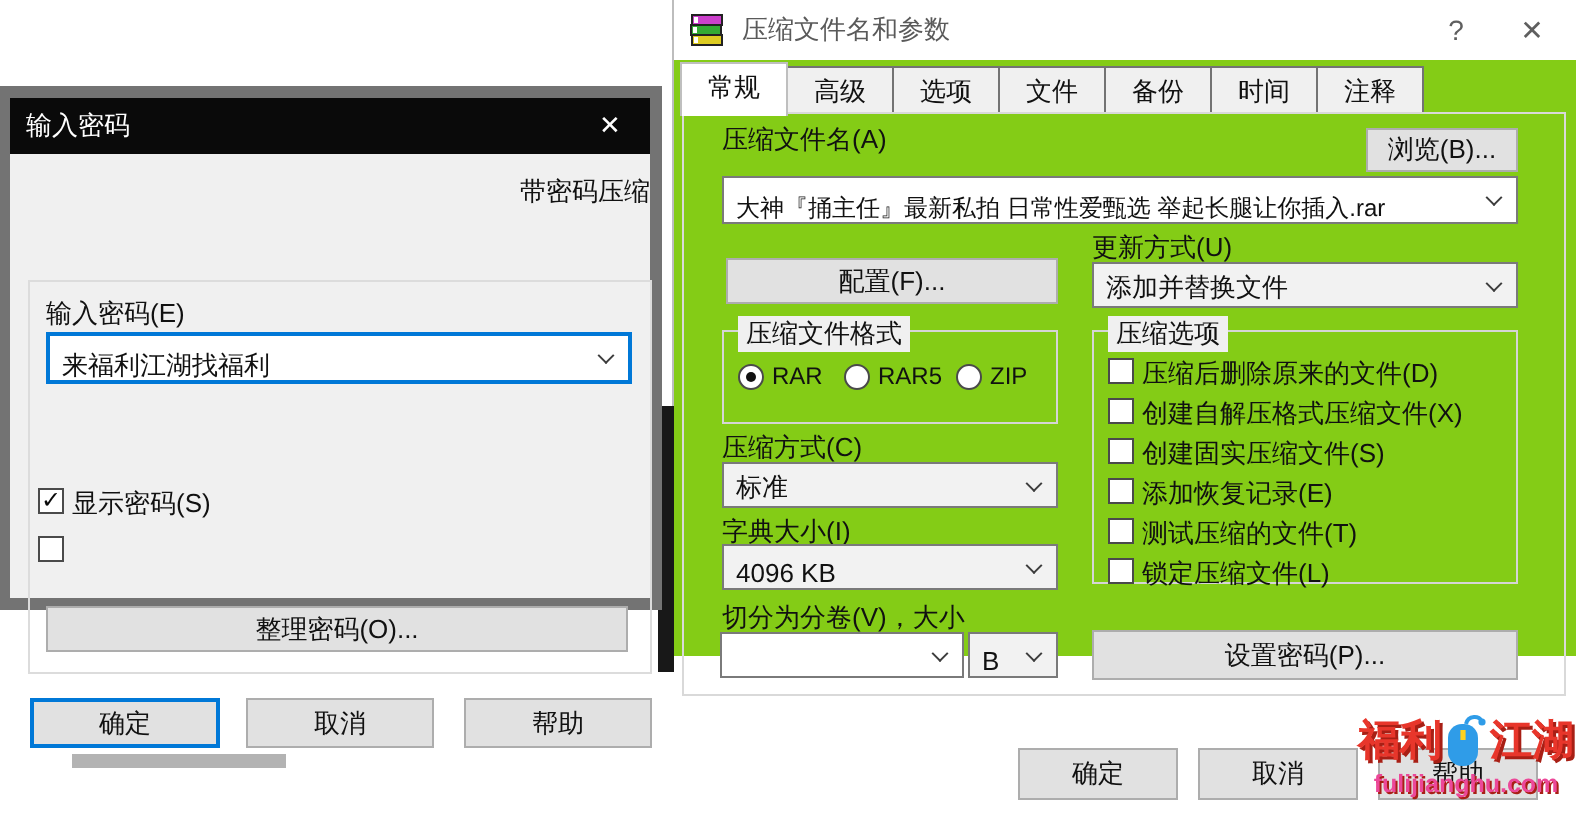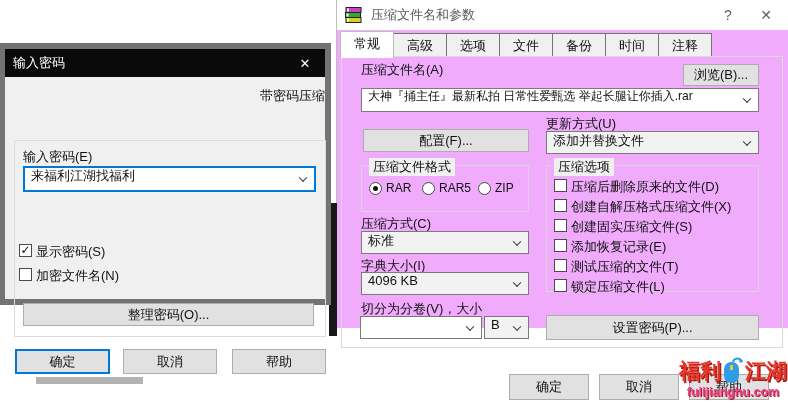--- a/index.html
+++ b/index.html
@@ -7,21 +7,21 @@
     font-family:"Liberation Sans","DejaVu Sans",sans-serif; color:#111; }
   .abs { position:absolute; }
   .lbl { position:absolute; font-size:13px; color:#111; white-space:nowrap; }
 
   
   .btn { position:absolute; background:#e1e1e1; border:1px solid #adadad;
     font-size:13px; display:flex; align-items:center; justify-content:center;
     white-space:nowrap; }
   .btn.primary { border:2px solid #0078d7; }
   .combo { position:absolute; background:#f2f2f2; border:1px solid #7a7a7a;
-    font-size:13px; display:flex; align-items:flex-start; padding:0 6px;
+    font-size:13px; display:flex; align-items:flex-end; padding:0 6px;
     white-space:nowrap; overflow:hidden; }
   .combo.editable { background:#fff; }
   .combo.focused { border:2px solid #0078d7; }
   .combo input { border:none; outline:none; background:transparent;
     font-family:inherit; font-size:12px; width:calc(100% - 14px); color:#111; }
   .chev { position:absolute; right:8px; top:50%; width:6px; height:6px;
     border-right:1px solid #3c3c3c; border-bottom:1px solid #3c3c3c;
     transform:translateY(-70%) rotate(45deg); }
   .cb { position:absolute; width:13px; height:13px; background:#fff;
     border:1px solid #4a4a4a; font-size:12px; line-height:11px; text-align:center;
@@ -29,21 +29,21 @@
   .radio { position:absolute; width:13px; height:13px; background:#fff;
     border:1px solid #4a4a4a; border-radius:50%; }
   .radio.sel::after { content:""; position:absolute; inset:3px; background:#111;
     border-radius:50%; }
   .grp { position:absolute; border:1px solid #d5d5d5; }
   .grp-legend { position:absolute; font-size:13px; background:#f0f0f0;
     padding:0 4px; white-space:nowrap; }
 
   
   #archive-dialog { position:absolute; left:336px; top:0; width:452px; height:328px;
-    background:#f0abfc; border-left:1px solid #bdbdbd; z-index:1; }
+    background:#84cc16; border-left:1px solid #bdbdbd; z-index:1; }
   #archive-titlebar { position:absolute; left:0; top:0; right:0; height:30px;
     background:#fff; }
   #archive-title { position:absolute; left:34px; top:0; line-height:30px;
     font-size:13px; color:#5a5a5a; }
   .cap-btn { position:absolute; top:0; height:30px; width:34px; display:flex;
     align-items:center; justify-content:center; color:#5f5f5f; font-size:14px; }
   #tabstrip { position:absolute; left:4px; top:33px; height:25px; display:flex; }
   .tab { height:24px; line-height:23px; padding:0 13px; font-size:13px;
     background:#f0f0f0; border:1px solid #737373; margin-left:-1px; color:#111; }
   .tab.active { background:#fff; border:1px solid #bfbfbf; border-bottom:none;
@@ -192,21 +192,20 @@
   <span class="lbl" style="left:18px;top:99px">输入密码(E)</span>
   <div class="combo editable focused" style="left:18px;top:117px;width:293px;height:26px">
     <input style="font-size: 13px;" value="来福利江湖找福利">
     <span class="chev"></span>
   </div>
 
   <div class="cb" style="left:14px;top:195px"><span>✓</span></div>
   <span class="lbl" style="left:31px;top:194px">显示密码(S)</span>
 
   <div class="cb" style="left:14px;top:219px"></div>
-  <span class="lbl" style="left:31px;top:218px">加密文件名(N)</span>
 
   <div class="btn" style="left:18px;top:254px;width:291px;height:23px">整理密码(O)...</div>
 
   <div class="btn primary" style="left:10px;top:300px;width:95px;height:25px">确定</div>
   <div class="btn" style="left:118px;top:300px;width:94px;height:25px">取消</div>
   <div class="btn" style="left:227px;top:300px;width:94px;height:25px">帮助</div>
 </div>
 
 <div id="watermark">
   <div id="wm-row">

